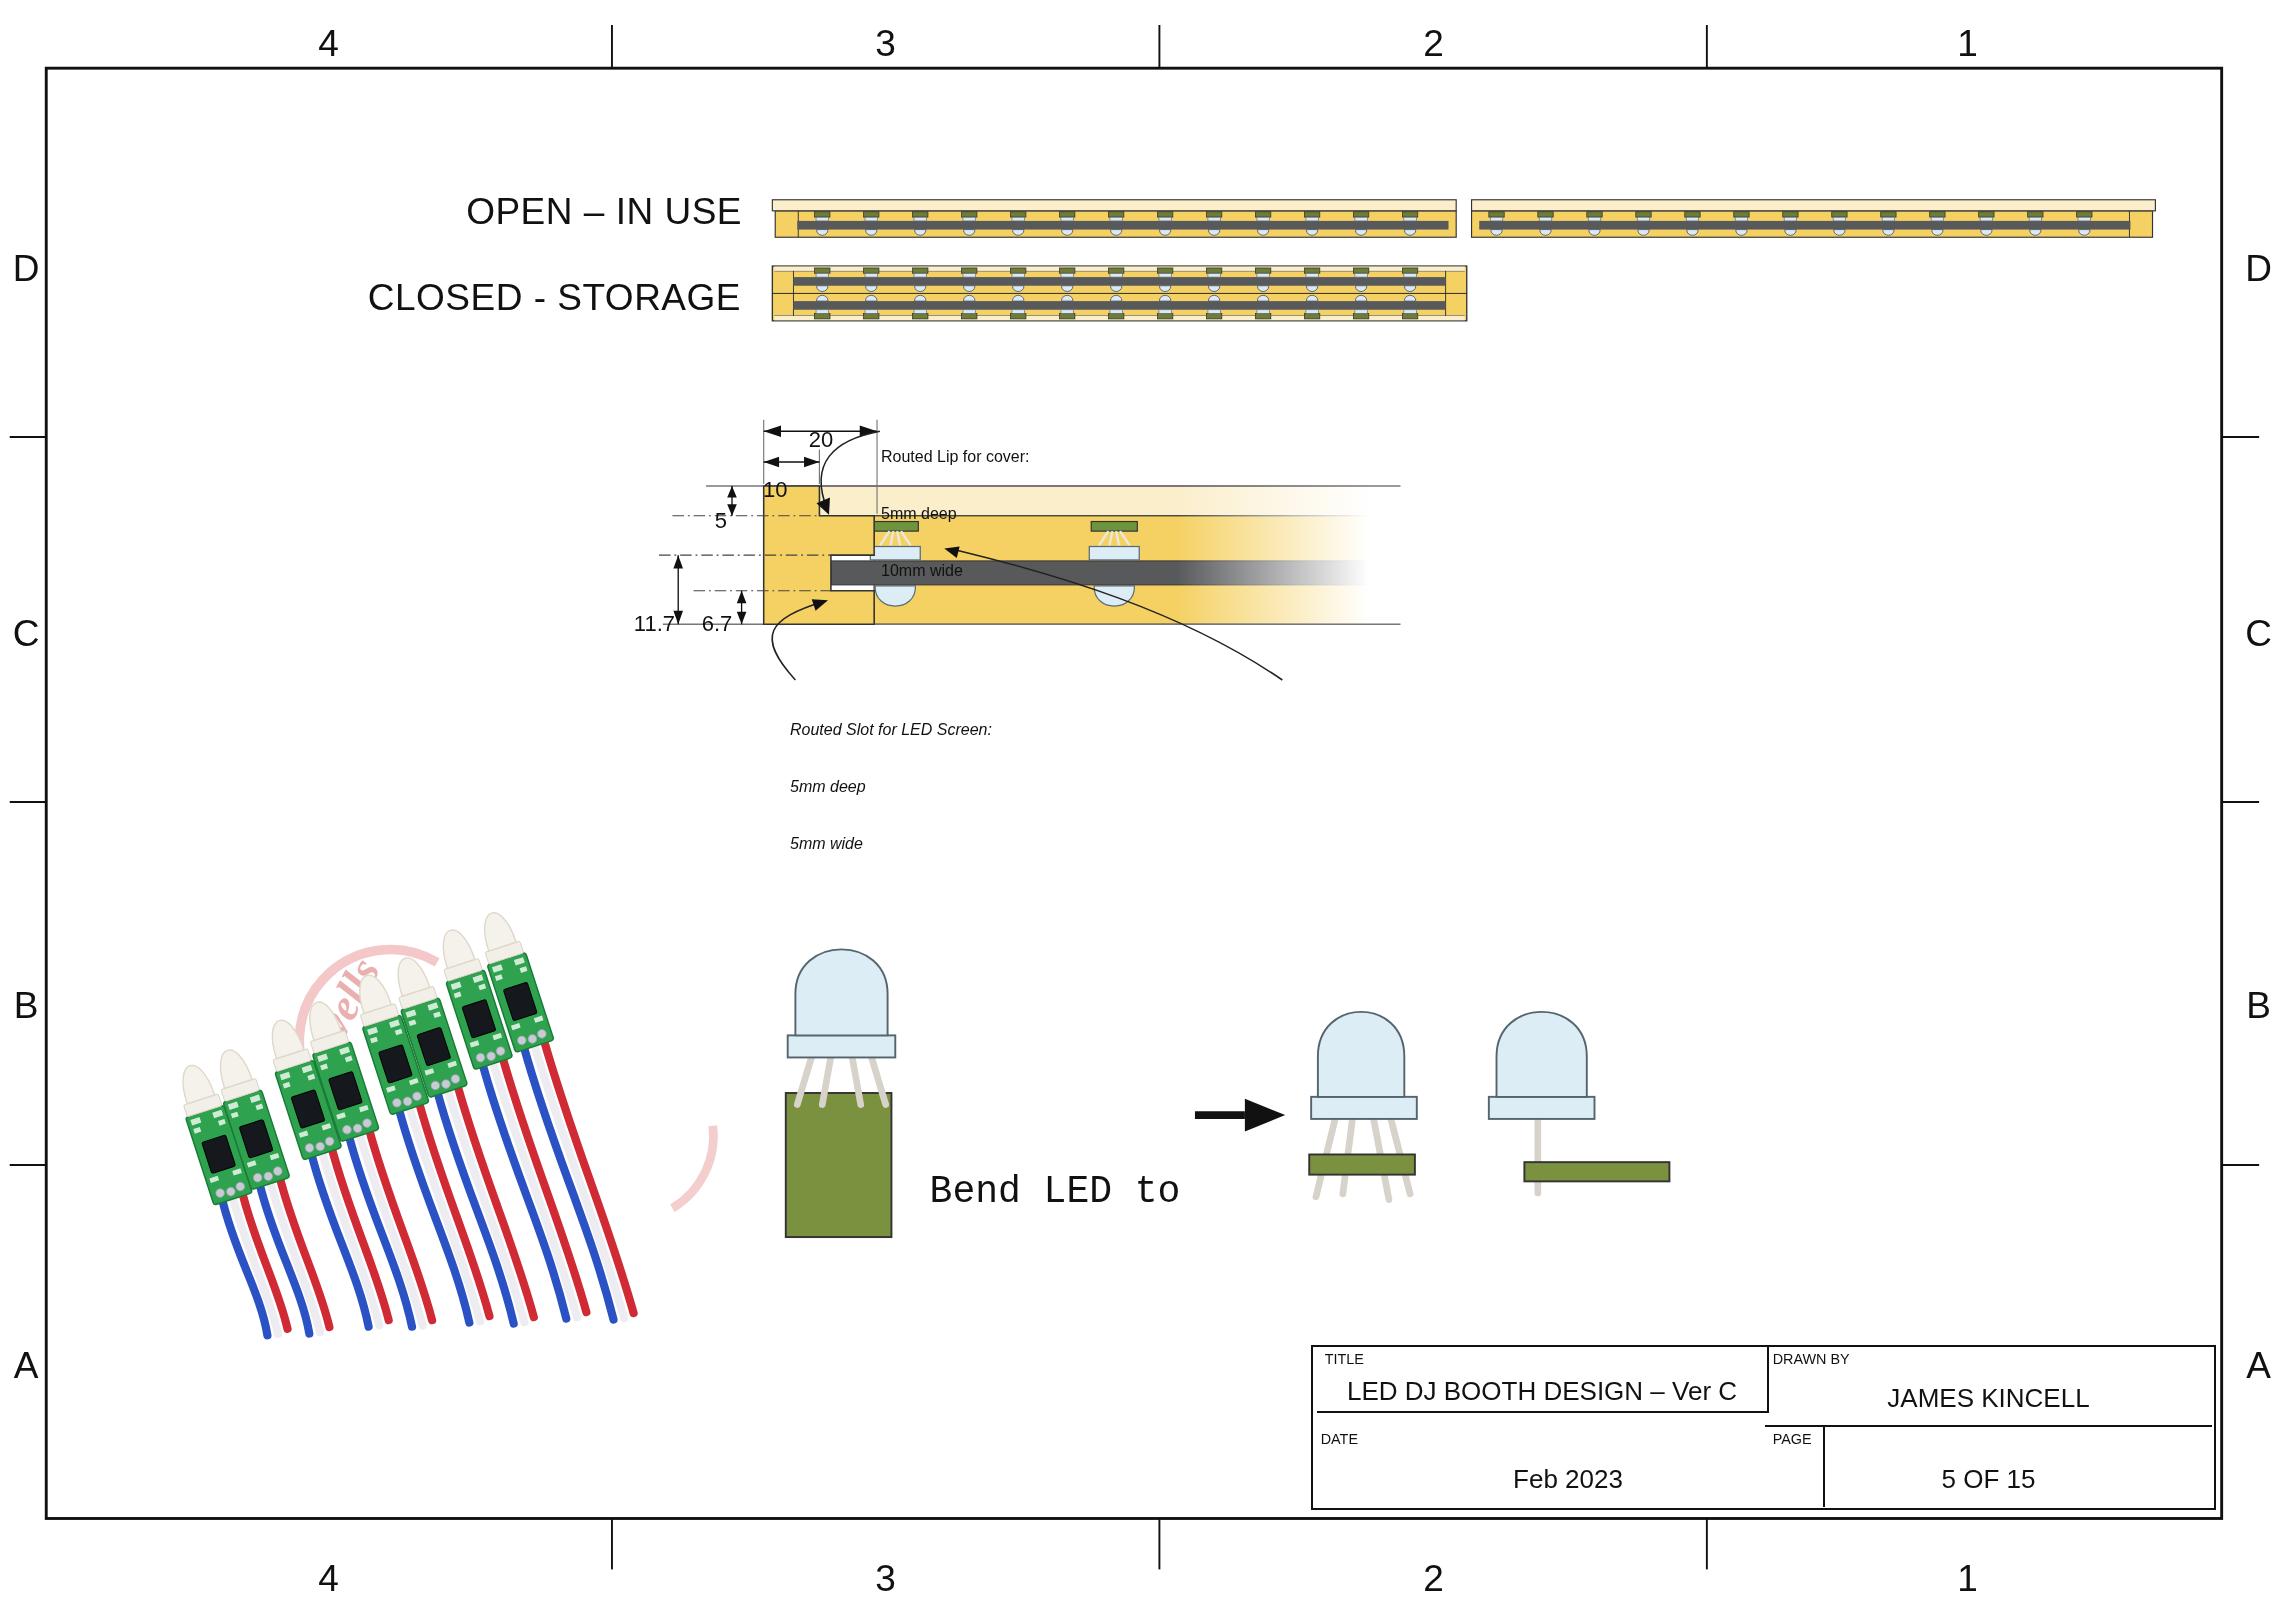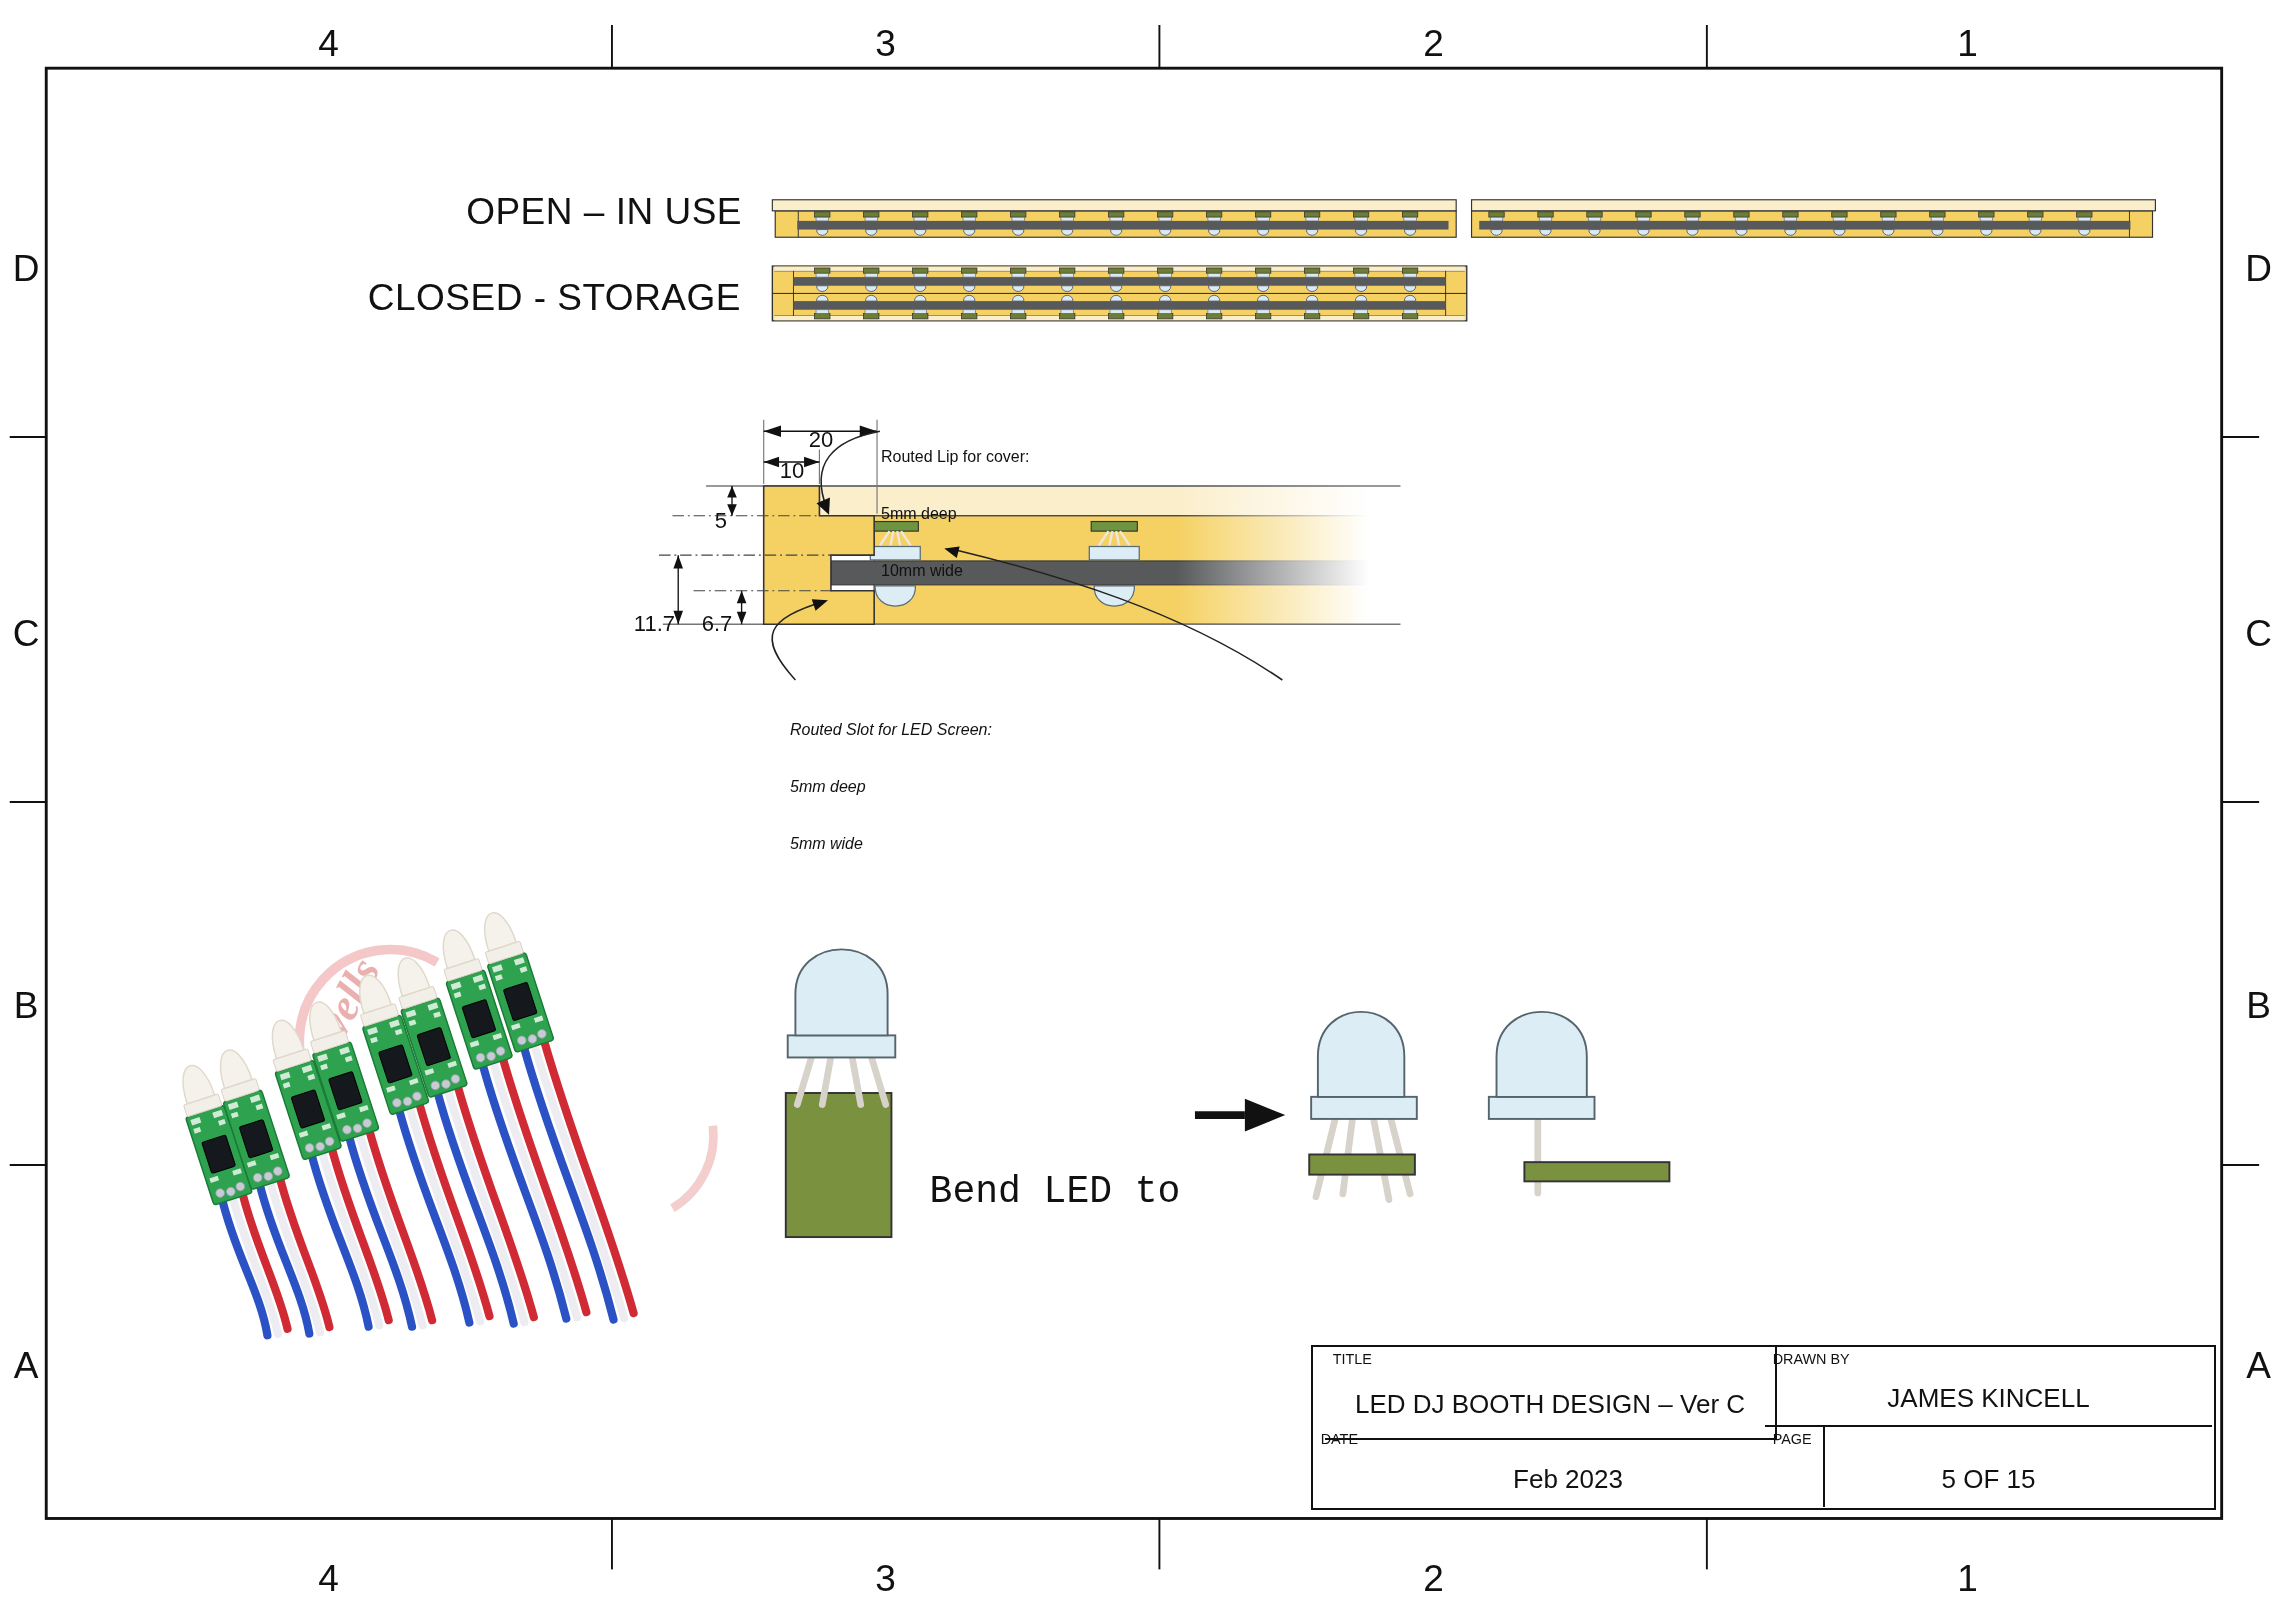--- a/index.html
+++ b/index.html
@@ -11,21 +11,21 @@
   .view-label{font-size:37px;letter-spacing:0.5px;text-align:right;}
   .dim{font-size:22px;width:58px;margin-top:17px;}
   .note{font-size:16px;line-height:19px;}
   .bend-text{font-size:38px;line-height:56px;text-align:center;width:288px;}
   
   .tblock{position:absolute;left:1311px;top:1345px;width:905px;height:165px;
           border:2.9px solid #111;box-sizing:border-box;background:#fff;}
   .tb-cell{position:absolute;box-sizing:border-box;}
   .tb-label{position:absolute;left:7.7px;top:3.8px;font-size:14.4px;}
   .tb-value{position:absolute;left:0;right:0;top:46%;text-align:center;font-size:26px;}
-  .c-title{left:12px;top:0;width:452px;height:93px;border-right:2.9px solid #111;border-bottom:2.9px solid #111;}
+  .c-title{left:4px;top:0;width:452px;height:66px;border-right:2.9px solid #111;border-bottom:2.9px solid #111;}
   .c-drawn{left:452px;top:0;width:447px;height:80px;border-bottom:2.9px solid #111;padding-left:16px;}
   .c-date{left:0;top:80px;width:512px;height:80px;border-right:2.9px solid #111;}
   .c-page{left:452px;top:80px;width:447px;height:80px;}
 </style>
 </head>
 <body>
 
 <div class="sheet">
 
 <svg width="2290" height="1603" viewBox="0 0 2384 1669">
@@ -360,21 +360,21 @@
 <div class="lbl grid-char" style="left:-12.5px;top:1345px;">A</div>
 <div class="lbl grid-char" style="left:2220px;top:248px;">D</div>
 <div class="lbl grid-char" style="left:2220px;top:613px;">C</div>
 <div class="lbl grid-char" style="left:2220px;top:985px;">B</div>
 <div class="lbl grid-char" style="left:2220px;top:1345px;">A</div>
 
 <div class="lbl view-label" style="left:423px;top:191px;width:319px;">OPEN – IN USE</div>
 <div class="lbl view-label" style="left:336px;top:277px;width:405px;">CLOSED - STORAGE</div>
 
 <div class="lbl dim" style="left:792px;top:410px;text-align:center;">20</div>
-<div class="lbl dim" style="left:763px;top:441px;text-align:center;">10</div>
+<div class="lbl dim" style="left:763px;top:460px;text-align:left;">10</div>
 <div class="lbl dim" style="left:679px;top:491px;text-align:right;width:48px;">5</div>
 <div class="lbl dim" style="left:617px;top:594px;text-align:right;">11.7</div>
 <div class="lbl dim" style="left:688px;top:594px;text-align:center;">6.7</div>
 
 <div class="lbl note" style="left:881px;top:409px;">
   <div>Routed Lip for cover:</div>
   <div>5mm deep</div>
   <div>10mm wide</div>
 </div>
 <div class="lbl note" style="left:790px;top:682px;font-style:italic;">

